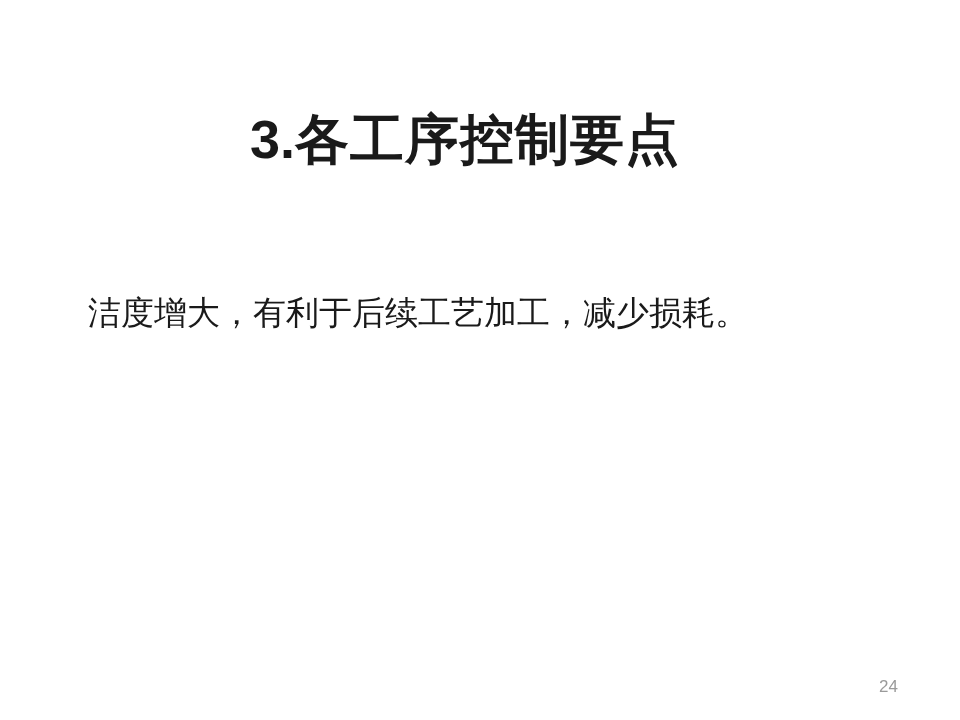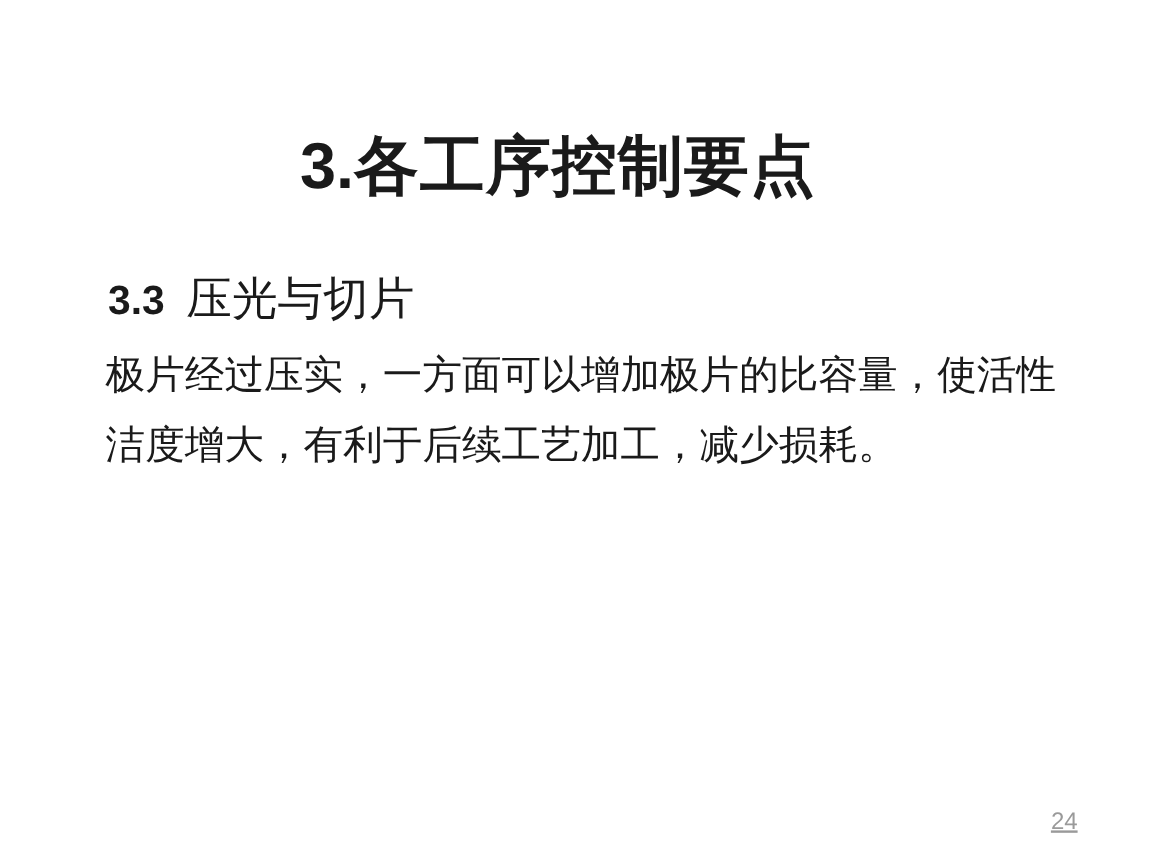--- a/index.html
+++ b/index.html
@@ -59,34 +59,31 @@
     font-weight: 400;
   }
   .body-line {
     white-space: nowrap;
   }
   .page-number {
     position: absolute;
     right: 62px;
     bottom: 23px;
     font-family: "Liberation Sans", "DejaVu Sans", sans-serif;
-    font-size: 20px;
+    font-size: 17px;
     color: #9a9a9a;
-    text-decoration: underline;
   }
 </style>
 </head>
 <body>
 
 <div class="slide">
 
   <h1 class="title"><span class="title-num">3.</span><span class="title-text">各工序控制要点</span></h1>
 
-  <h2 class="subtitle"><span class="subtitle-num">3.3</span><span class="subtitle-text">压光与切片</span></h2>
 
   <div class="body-text">
-    <div class="body-line">极片经过压实，一方面可以增加极片的比容量，使活性</div>
     <div class="body-line">洁度增大，有利于后续工艺加工，减少损耗。</div>
   </div>
 
   <div class="page-number">24</div>
 
 </div>
 
 </body></html>

